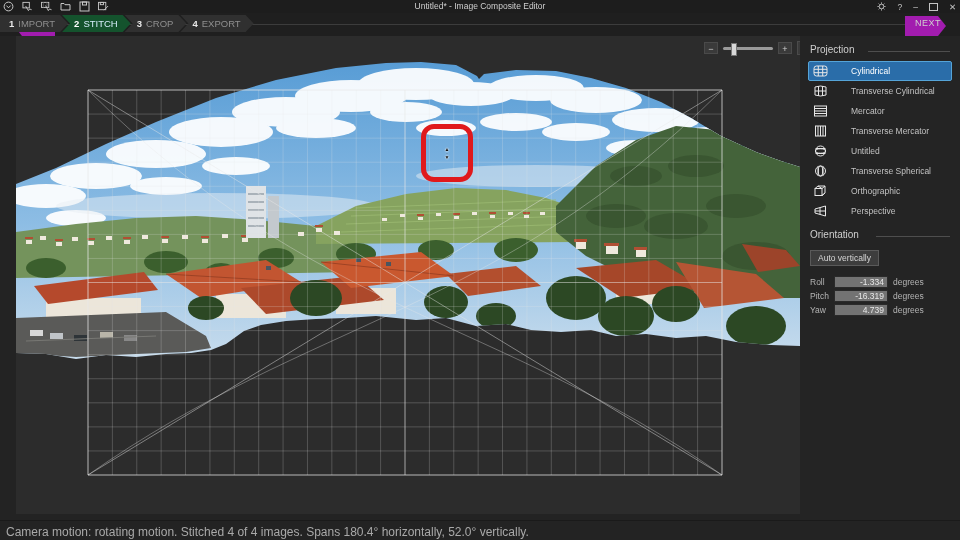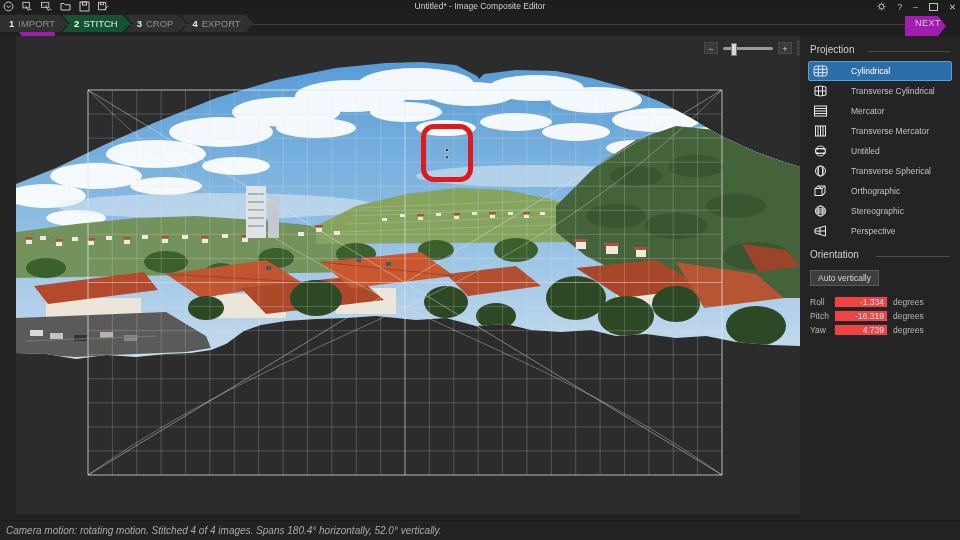--- a/index.html
+++ b/index.html
@@ -52,27 +52,27 @@
   #proj-header:after{left:58px;}
   #orient-header:after{left:66px;}
   .proj-item{display:flex;align-items:center;gap:23px;margin:0 8px;padding:2px 4px;height:14px;
     border:1px solid transparent;border-radius:2px;font-size:8.5px;color:#c2c2c2;}
   .proj-item.selected{background:#2a6da9;border-color:#55a4d8;color:#ffffff;}
   .proj-item svg{flex:0 0 auto;}
   #auto-orient-btn{margin:4px 10px 8px 10px;display:inline-block;background:#3d3d3d;border:1px solid #5a5a5a;
     color:#d6d6d6;font-size:8.5px;padding:2px 7px;}
   .deg-row{display:flex;align-items:center;margin:2px 10px;font-size:8.5px;color:#b5b5b5;}
   .deg-row .lbl{width:24px;}
-  .deg-row .val{width:46px;background:#ef4444;border:1px solid #2a2a2a;color:#e8e8e8;
+  .deg-row .val{width:46px;background:#737373;border:1px solid #2a2a2a;color:#e8e8e8;
     text-align:right;padding:0 3px;height:10px;line-height:10px;}
   .deg-row .unit{margin-left:5px;}
   
   #statusbar{position:absolute;left:0;top:520px;width:960px;height:20px;background:#232323;
     border-top:1px solid #1a1a1a;}
-  #status-text{position:absolute;left:6px;top:4px;font-size:10px;color:#a9a9a9;font-style:italic;}
+  #status-text{position:absolute;left:6px;top:4px;font-size:12px;color:#a9a9a9;}
   svg{display:block;}
 </style>
 </head>
 <body>
 
 <div id="titlebar">
   <div class="ticons">
     <span class="ticon">
       <svg width="11" height="11" viewBox="0 0 11 11">
           <circle cx="5.5" cy="5.5" r="4.4" fill="none" stroke="#c8c8c8"></circle>
@@ -423,28 +423,20 @@
       </div>
     <div class="proj-item">
       <svg width="15" height="12" viewBox="0 0 15 12">
           <rect x="2" y="3.5" width="7" height="7" fill="none" stroke="#e8e8e8"></rect>
           <path d="M2,3.5 L5,1 h7 v7 L9,10.5 M5,1 L9,3.5 M12,8 L9,10.5 M12,1 L9,3.5" fill="none" stroke="#e8e8e8"></path>
         </svg>
       <span>Orthographic</span>
       </div>
     <div class="proj-item">
       <svg width="15" height="12" viewBox="0 0 15 12">
-          <circle cx="7.5" cy="6" r="5" fill="none" stroke="#e8e8e8"></circle>
-          <path d="M2.7,4 h9.6 M2.5,6 h10 M2.7,8 h9.6" stroke="#e8e8e8"></path>
-          <ellipse cx="7.5" cy="6" rx="2.4" ry="5" fill="none" stroke="#e8e8e8"></ellipse>
-        </svg>
-      <span>Stereographic</span>
-      </div>
-    <div class="proj-item">
-      <svg width="15" height="12" viewBox="0 0 15 12">
           <polygon points="2,4 2,8 12.5,11 12.5,1" fill="none" stroke="#e8e8e8"></polygon>
           <path d="M2,6 L12.5,6 M7,2.6 V9.4" stroke="#e8e8e8"></path>
         </svg>
       <span>Perspective</span>
       </div>
   </div>
 
   <div class="sb-header" id="orient-header">Orientation</div>
   <span id="auto-orient-btn">Auto vertically</span>
   <div class="deg-row">

